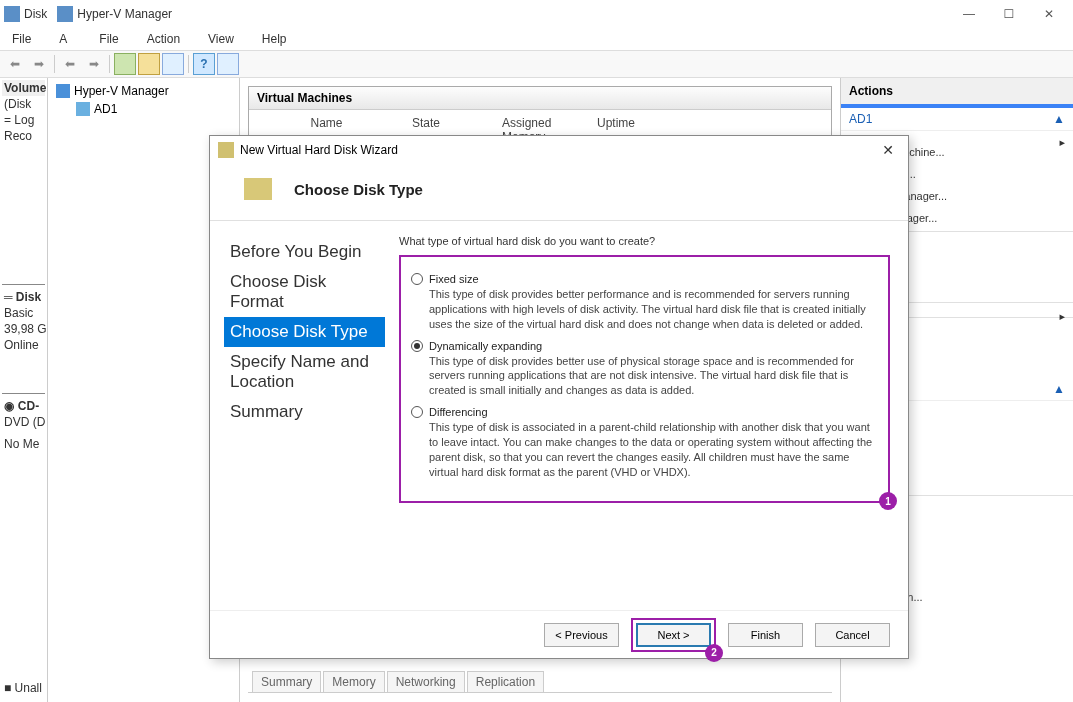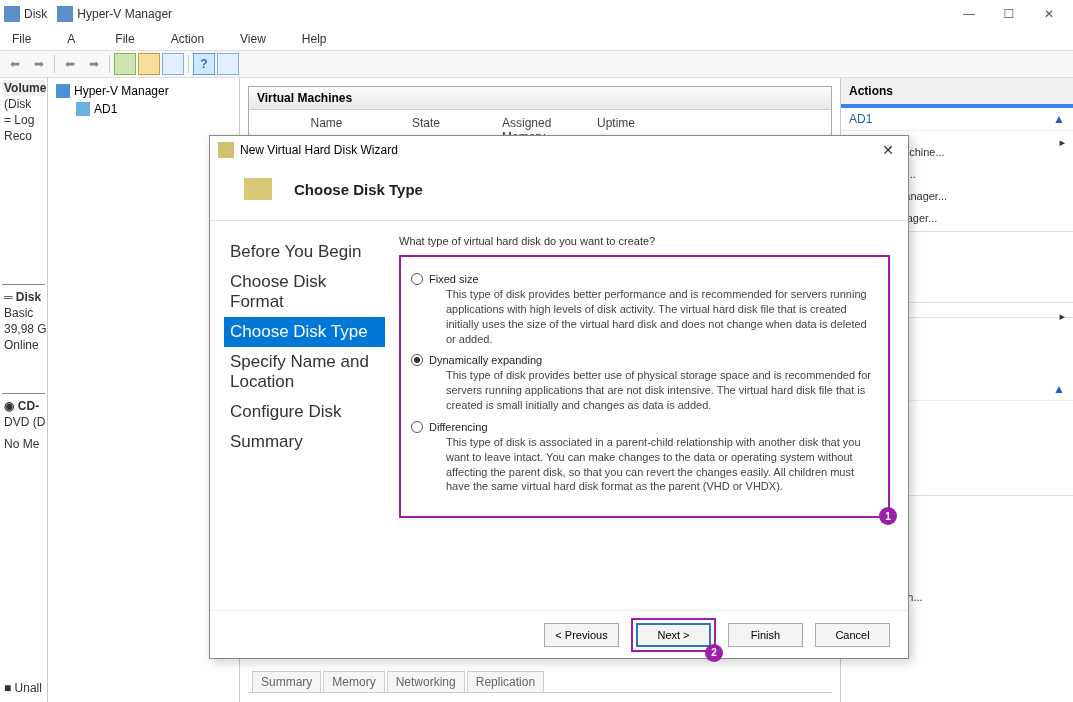--- a/index.html
+++ b/index.html
@@ -7,21 +7,21 @@
 
 
 .titlebar { height: 28px; display: flex; align-items: center; padding: 0 4px; background: #fff; }
 .titlebar .app-icon { width: 16px; height: 16px; background: #5a8fc7; margin-right: 4px; }
 .titlebar .title { font-size: 12px; color: #333; }
 .titlebar .app-icon2 { width: 16px; height: 16px; background: #5a8fc7; margin: 0 4px 0 10px; display: inline-flex; }
 .win-controls { margin-left: auto; display: flex; }
 .win-controls div { width: 40px; height: 28px; display: flex; align-items: center; justify-content: center; color: #555; }
 
 
-.menubar { height: 22px; display: flex; align-items: center; padding: 0 4px; gap: 20px; }
+.menubar { height: 22px; display: flex; align-items: center; padding: 0 4px; gap: 12px; }
 .menubar span { padding: 2px 8px; color: #333; }
 
 
 .toolbar { height: 28px; display: flex; align-items: center; padding: 2px 4px; gap: 2px; border-top: 1px solid #ddd; border-bottom: 1px solid #ddd; background: #f8f8f8; }
 .toolbar .tb-btn { width: 22px; height: 22px; display: flex; align-items: center; justify-content: center; }
 .toolbar .sep { width: 1px; height: 18px; background: #ccc; margin: 0 2px; }
 
 
 .main { display: flex; height: calc(702px - 28px - 22px - 28px); position: relative; }
 
@@ -71,21 +71,21 @@
 .wiz-steps { width: 175px; padding: 16px 0 0 14px; }
 .wiz-step { padding: 5px 6px; font-size: 17px; color: #333; }
 .wiz-step.active { background: #0078d7; color: #fff; }
 .wiz-content { flex: 1; padding: 14px 18px 10px 14px; position: relative; }
 .wiz-q { font-size: 11px; color: #333; margin-bottom: 8px; }
 .highlight-box { border: 2px solid #9c1fa8; padding: 10px 10px 14px 10px; position: relative; }
 .opt { margin: 6px 0 2px 0; display: flex; align-items: center; gap: 6px; }
 .radio { width: 12px; height: 12px; border: 1px solid #555; border-radius: 50%; display: inline-flex; align-items: center; justify-content: center; }
 .radio.sel::after { content: ""; width: 6px; height: 6px; background: #333; border-radius: 50%; }
 .opt-label { font-size: 11px; color: #222; }
-.opt-desc { font-size: 11px; color: #444; margin: 2px 0 8px 35px; line-height: 1.35; }
+.opt-desc { font-size: 11px; color: #444; margin: 2px 0 8px 18px; line-height: 1.35; }
 .badge { position: absolute; width: 18px; height: 18px; background: #9c1fa8; color: #fff; border-radius: 50%; display: flex; align-items: center; justify-content: center; font-size: 10px; font-weight: bold; }
 .wiz-buttons { height: 48px; display: flex; align-items: center; justify-content: flex-end; gap: 12px; padding: 0 18px; border-top: 1px solid #eee; }
 .btn { min-width: 75px; height: 24px; background: #f4f4f4; border: 1px solid #aaa; font-size: 11px; display: flex; align-items: center; justify-content: center; }
 .next-hl { border: 2px solid #9c1fa8; padding: 3px; position: relative; }
 .next-hl .btn { border: 2px solid #2a7ab0; }
 </style>
 </head>
 <body>
 
 <div class="titlebar">
@@ -214,21 +214,20 @@
   <div class="wiz-head">
     <div class="wh-icon"></div>
     <div class="wh-title">Choose Disk Type</div>
   </div>
   <div class="wiz-body">
     <div class="wiz-steps">
       <div class="wiz-step">Before You Begin</div>
       <div class="wiz-step">Choose Disk Format</div>
       <div class="wiz-step active">Choose Disk Type</div>
       <div class="wiz-step">Specify Name and Location</div>
-      <div class="wiz-step">Configure Disk</div>
       <div class="wiz-step">Summary</div>
     </div>
     <div class="wiz-content">
       <div class="wiz-q">What type of virtual hard disk do you want to create?</div>
       <div class="highlight-box">
         <div class="opt">
           <span class="radio"></span>
           <span class="opt-label">Fixed size</span>
         </div>
         <div class="opt-desc">This type of disk provides better performance and is recommended for servers running applications with high levels of disk activity. The virtual hard disk file that is created initially uses the size of the virtual hard disk and does not change when data is deleted or added.</div>

